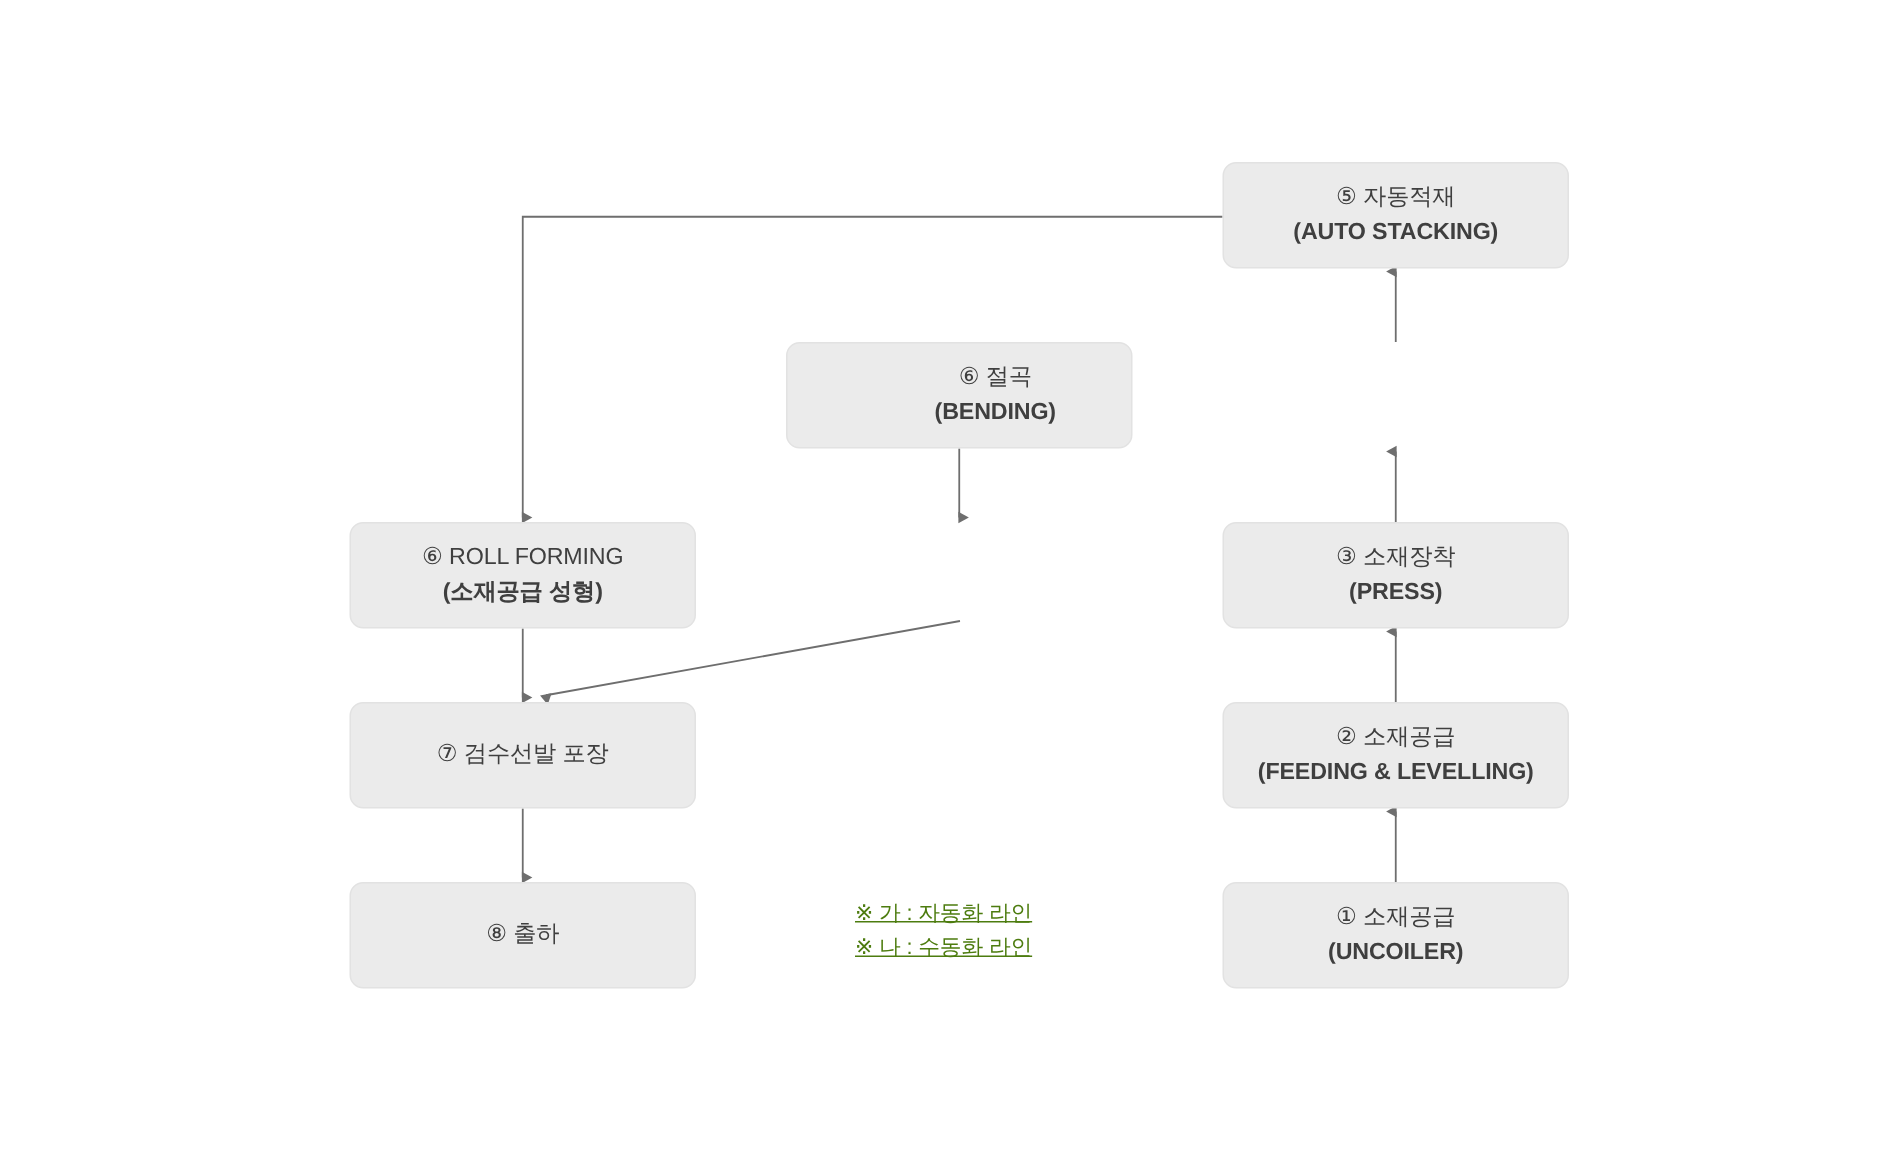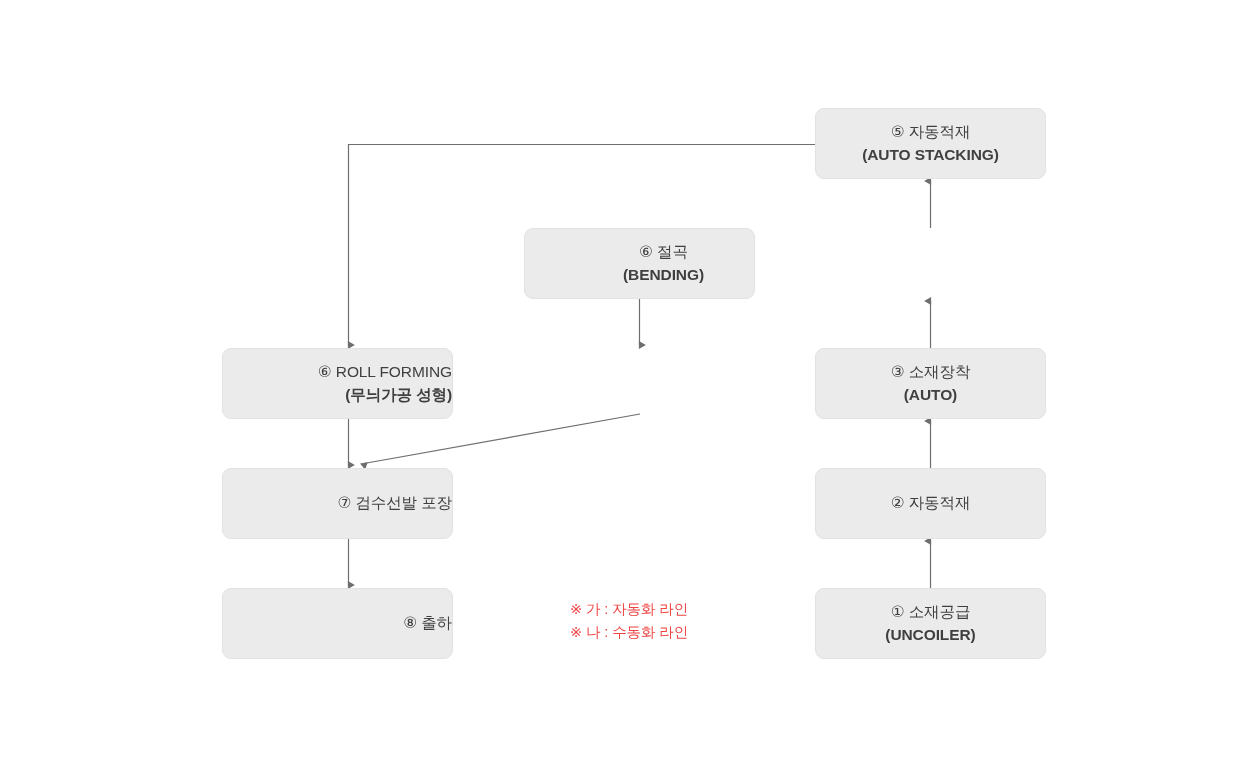--- a/index.html
+++ b/index.html
@@ -35,40 +35,41 @@
     font-size: 15.5px;
     line-height: 1.45;
     text-align: center;
     letter-spacing: -0.1px;
   }
   .node .l1 { white-space: nowrap; }
   .node .l2 { white-space: nowrap; font-weight: bold; }
   .node .l2:empty { display: none; }
 
   
-  .col-left   { left: 222px; width: 231px; align-items: flex-end; }
+  .col-left   { left: 233px; width: 231px; }
   .col-mid    { left: 524px; width: 231px; padding-left: 48px; }
   .col-right  { left: 815px; width: 231px; }
 
   
   .row-a { top: 108px;  height: 71px; }
   .row-b { top: 228px;  height: 71px; }
   .row-c { top: 348px;  height: 71px; }
   .row-d { top: 468px;  height: 71px; }
   .row-e { top: 588px;  height: 71px; }
 
   .legend {
     position: absolute;
     left: 570px;
     top: 598px;
-    color: #ef4444;
+    color: #4d7c0f;
     font-size: 14.5px;
     line-height: 1.62;
     letter-spacing: -0.1px;
     white-space: nowrap;
+    text-decoration: underline;
   }
   .legend div { white-space: nowrap; }
 
   svg.edges {
     position: absolute;
     left: 0;
     top: 0;
     width: 1260px;
     height: 780px;
     pointer-events: none;
@@ -114,41 +115,42 @@
   </svg>
 
   <div class="node col-right row-a">
     <span class="l1">⑤ 자동적재</span>
     <span class="l2">(AUTO STACKING)</span>
   </div>
 
 
   <div class="node col-right row-c">
     <span class="l1">③ 소재장착</span>
-    <span class="l2">(AUTO)</span>
+    <span class="l2">(PRESS)</span>
   </div>
 
   <div class="node col-right row-d">
-    <span class="l1">② 자동적재</span>
+    <span class="l1">② 소재공급</span>
+    <span class="l2">(FEEDING &amp; LEVELLING)</span>
   </div>
 
   <div class="node col-right row-e">
     <span class="l1">① 소재공급</span>
     <span class="l2">(UNCOILER)</span>
   </div>
 
   <div class="node col-mid row-b">
     <span class="l1">⑥ 절곡</span>
     <span class="l2">(BENDING)</span>
   </div>
 
 
   <div class="node col-left row-c">
     <span class="l1">⑥ ROLL FORMING</span>
-    <span class="l2">(무늬가공 성형)</span>
+    <span class="l2">(소재공급 성형)</span>
   </div>
 
   <div class="node col-left row-d">
     <span class="l1">⑦ 검수선발 포장</span>
 
   </div>
 
   <div class="node col-left row-e">
     <span class="l1">⑧ 출하</span>
 

